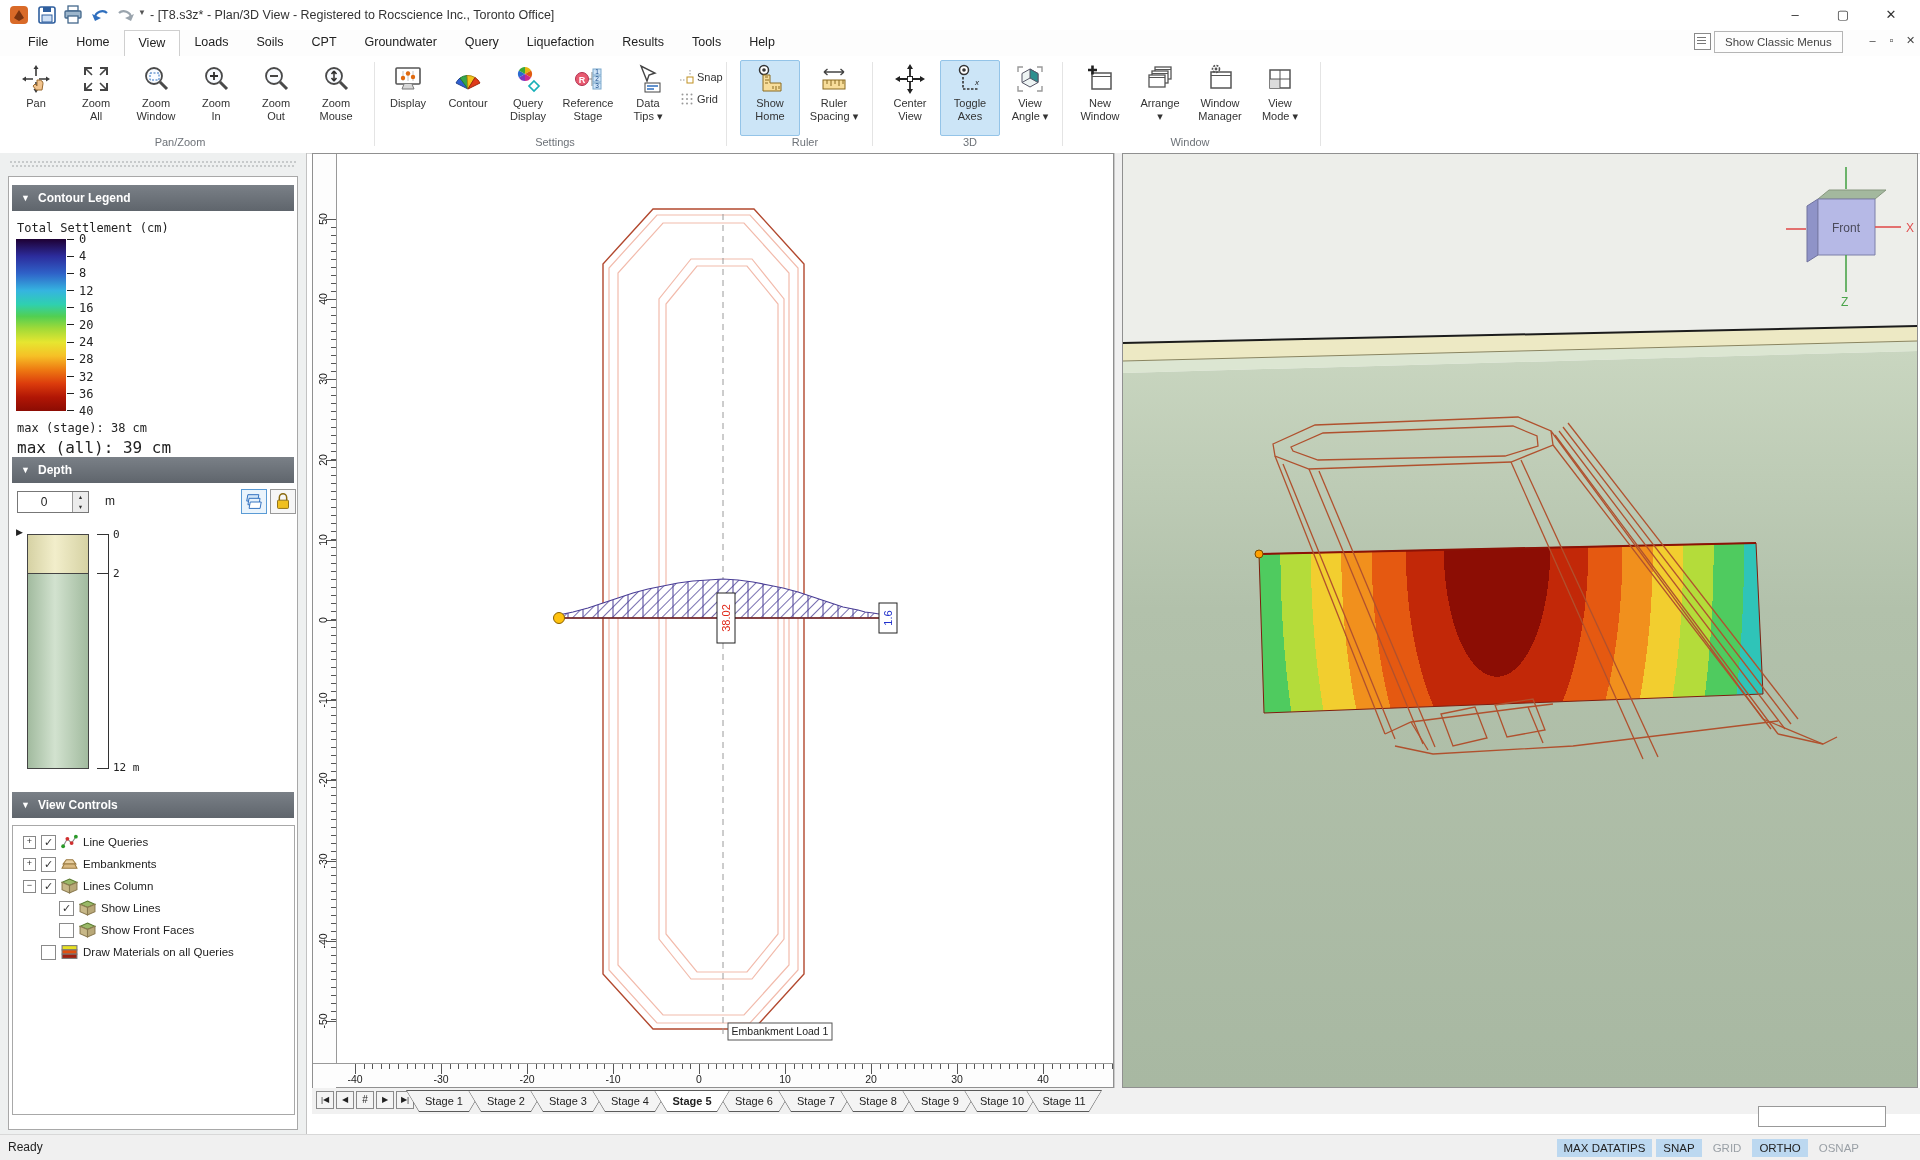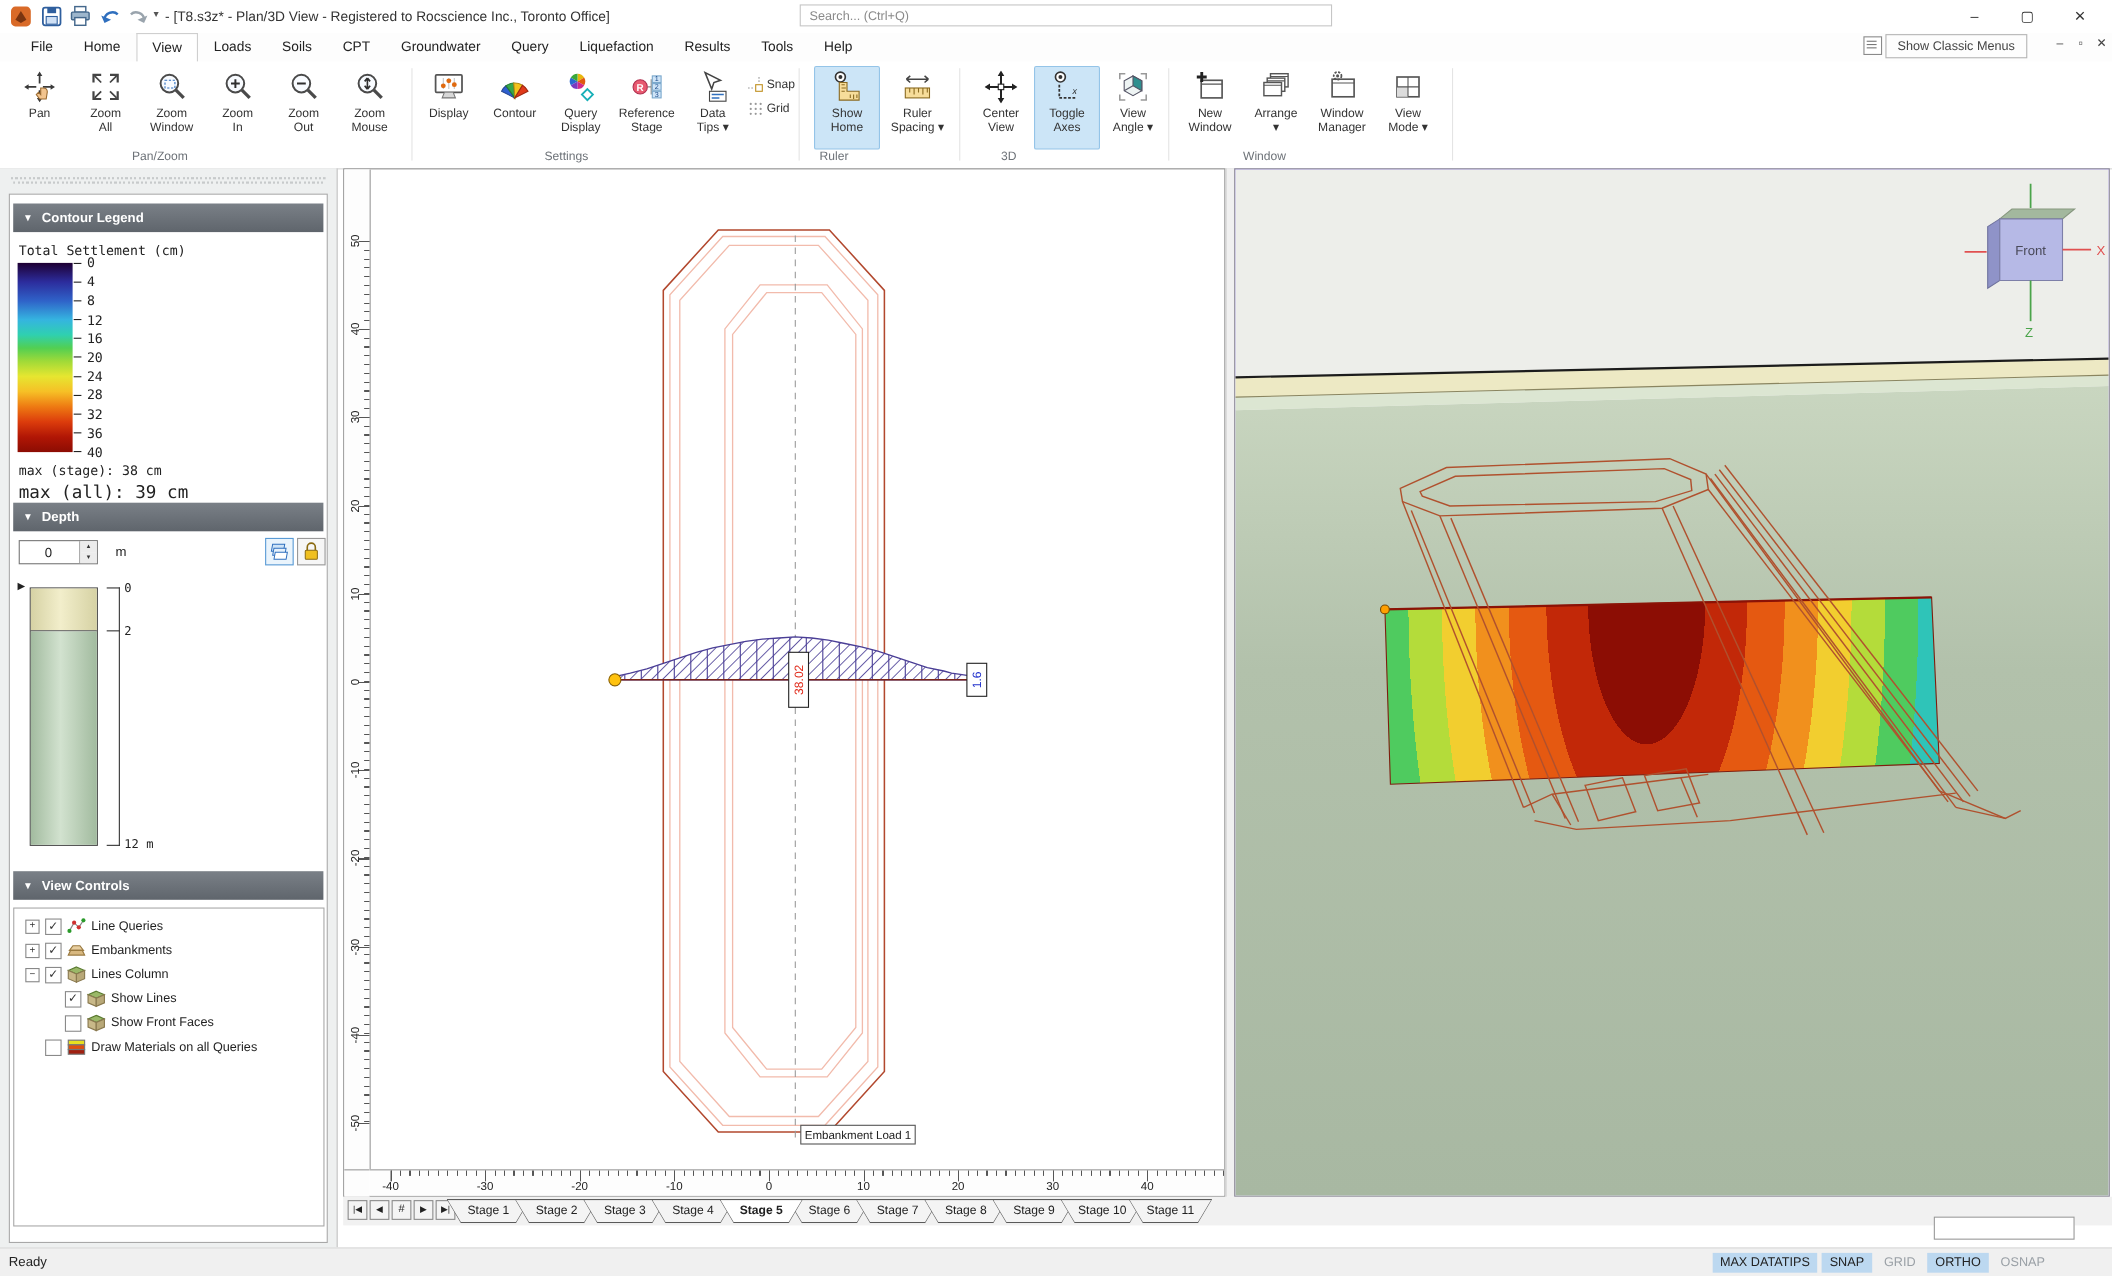--- a/index.html
+++ b/index.html
@@ -18,21 +18,21 @@
   #menu-items{position:absolute;left:14px;top:0;display:flex;height:26px;}
   .menu-item{padding:0 14px;font-size:12.5px;line-height:25px;color:#222;}
   .menu-item.active{background:#fff;border:1px solid #cfcfcf;border-bottom:none;line-height:24px;}
   #classic-ico{left:1694px;top:33px;width:15px;height:15px;border:1px solid #8a8a8a;background:#fff;}
   #classic-ico:before{content:"";position:absolute;left:2px;top:3px;width:9px;height:1px;background:#777;box-shadow:0 3px 0 #777,0 6px 0 #777;}
   #classic-btn{left:1714px;top:31px;height:20px;padding:0 10px;border:1px solid #b5b5b5;background:#fdfdfd;
       font-size:11.5px;line-height:20px;color:#444;}
   .childbtn{position:absolute;top:31px;width:17px;height:18px;text-align:center;line-height:18px;font-size:11px;color:#444;}
   
   #ribbon{left:0;top:56px;width:1920px;height:97px;background:#fff;border-bottom:1px solid #d5d5d5;}
-  .rgroup-label{position:absolute;top:80px;font-size:11px;color:#6d7278;text-align:left;}
+  .rgroup-label{position:absolute;top:80px;font-size:11px;color:#6d7278;text-align:center;}
   .rsep{position:absolute;top:6px;height:84px;width:1px;background:#e4e4e4;}
   .rbtn{position:absolute;top:4px;width:58px;height:74px;display:flex;flex-direction:column;align-items:center;border:1px solid transparent;border-radius:2px;}
   .rbtn svg{width:30px;height:30px;margin-top:3px;flex:none;}
   .rbtn .lbl{white-space:pre-line;text-align:center;font-size:11px;line-height:1.2;color:#333;margin-top:3px;}
   .rbtn.active{background:#cce5f7;border-color:#94c4e8;}
   .minirow{position:absolute;width:66px;height:18px;display:flex;align-items:center;gap:3px;font-size:11px;color:#333;}
   .minirow svg{width:14px;height:14px;flex:none;}
   
   #sidebar{left:0;top:153px;width:306px;height:981px;background:#eef0f0;border-right:1px solid #c2c2c2;}
   #grip{position:absolute;left:10px;top:7px;width:286px;height:8px;
@@ -81,21 +81,21 @@
   #vruler-labels{position:absolute;left:0;top:65px;width:20px;height:802px;display:flex;flex-direction:column;justify-content:space-between;}
   #vruler-labels span{height:0;display:flex;align-items:center;justify-content:center;font-size:10.5px;transform:rotate(-90deg);color:#222;}
   #hruler{position:absolute;left:23px;top:909px;width:777px;height:24px;background:#fdfdfd;border-top:1px solid #999;box-sizing:border-box;
      background-image:repeating-linear-gradient(to right,#555 0 1px,transparent 1px 8.6px),repeating-linear-gradient(to right,#555 0 1px,transparent 1px 86px);
      background-size:100% 5px,100% 10px;background-position:19px 0,19px 0;background-repeat:no-repeat;}
   #hruler-labels{position:absolute;left:19px;top:9px;width:688px;display:flex;justify-content:space-between;}
   #hruler-labels span{width:0;display:inline-flex;justify-content:center;white-space:nowrap;font-size:10.5px;color:#222;}
   #svg2d{position:absolute;left:0;top:0;}
   
   #splitter{left:1114px;top:153px;width:8px;height:935px;background:#f0f0f0;border-left:1px solid #c8c8c8;box-sizing:border-box;}
-  #pane3d{left:1122px;top:153px;width:796px;height:935px;background:#c4b5fd;border:1px solid #909090;box-sizing:border-box;}
+  #pane3d{left:1122px;top:153px;width:796px;height:935px;background:#d946ef;border:1px solid #909090;box-sizing:border-box;}
   
   #tabbar{left:312px;top:1088px;width:1608px;height:26px;background:#f1f1f1;}
   .navbtn{position:absolute;top:3px;width:18px;height:18px;border:1px solid #8a8a8a;background:#f4f4f4;
      font-size:8px;line-height:16px;text-align:center;color:#222;box-sizing:border-box;}
   #stage-tabs{position:absolute;left:108px;top:2px;display:flex;height:22px;}
   .stage-tab{position:relative;width:76px;height:22px;margin-left:-14px;flex:none;}
   .stage-tab .bg{position:absolute;inset:0;background:#5a5a5a;clip-path:polygon(0 0,100% 0,calc(100% - 13px) 100%,13px 100%);}
   .stage-tab .bg:after{content:"";position:absolute;inset:1px;background:#f4f4f4;clip-path:polygon(0 0,100% 0,calc(100% - 12px) 100%,12px 100%);}
   .stage-tab .t{position:absolute;inset:0;text-align:center;line-height:22px;font-size:11px;color:#222;}
   .stage-tab.active{z-index:5;}
@@ -134,21 +134,20 @@
     <svg class="tb-ico" style="left:90px" viewBox="0 0 22 22">
         <path d="M5 14C5 8 13 5 17 9" fill="none" stroke="#2f6fbe" stroke-width="2.2"></path>
         <path d="M2 10l3 7 6-3z" fill="#2f6fbe"></path>
       </svg>
     <svg class="tb-ico" style="left:114px" viewBox="0 0 22 22">
         <path d="M17 14C17 8 9 5 5 9" fill="none" stroke="#9aa4ad" stroke-width="2.2"></path>
         <path d="M20 10l-3 7-6-3z" fill="#9aa4ad"></path>
       </svg>
     <span class="abs" style="left:138px;top:8px;font-size:8px;color:#555">▼</span>
     <span id="title-text">- [T8.s3z* - Plan/3D View - Registered to Rocscience Inc., Toronto Office]</span>
-    <div id="search-box">Search... (Ctrl+Q)</div>
     <div class="winbtn" style="left:1772px">–</div>
     <div class="winbtn" style="left:1820px">▢</div>
     <div class="winbtn" style="left:1868px">✕</div>
   </div>
 
   <div id="menubar" class="abs">
     <div id="menu-items">
 
     <span class="menu-item">File</span>
         <span class="menu-item">Home</span>

